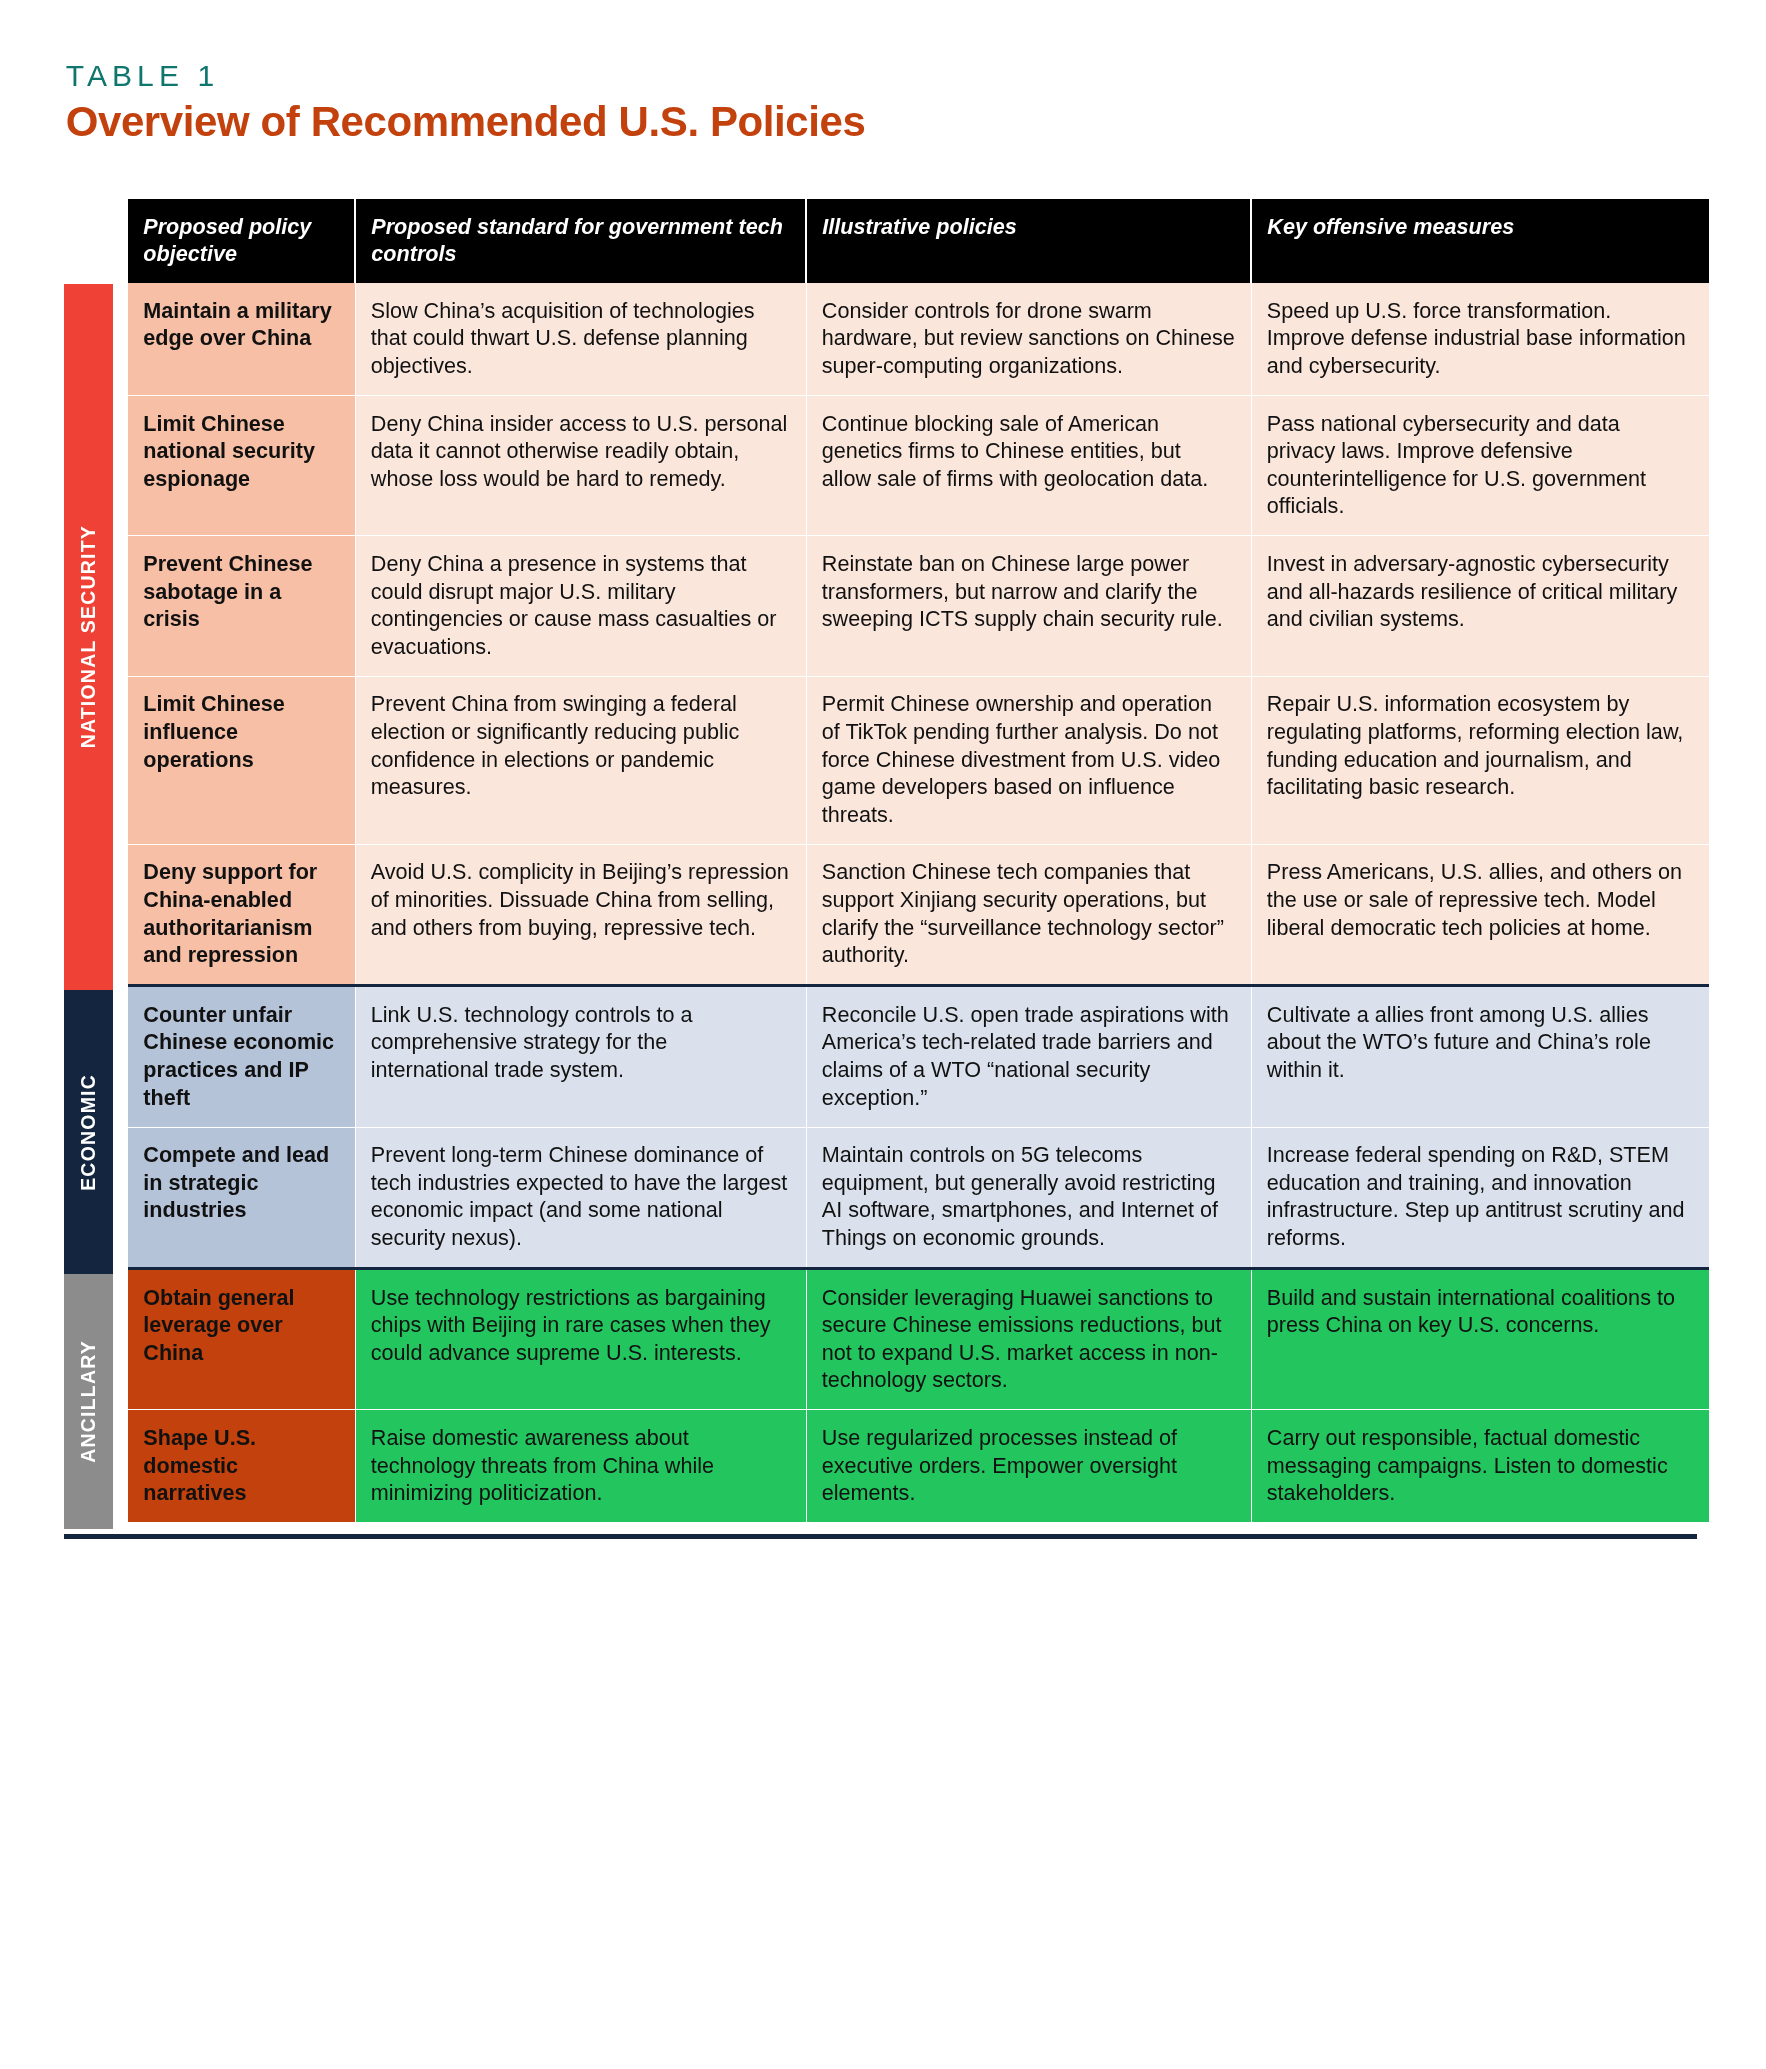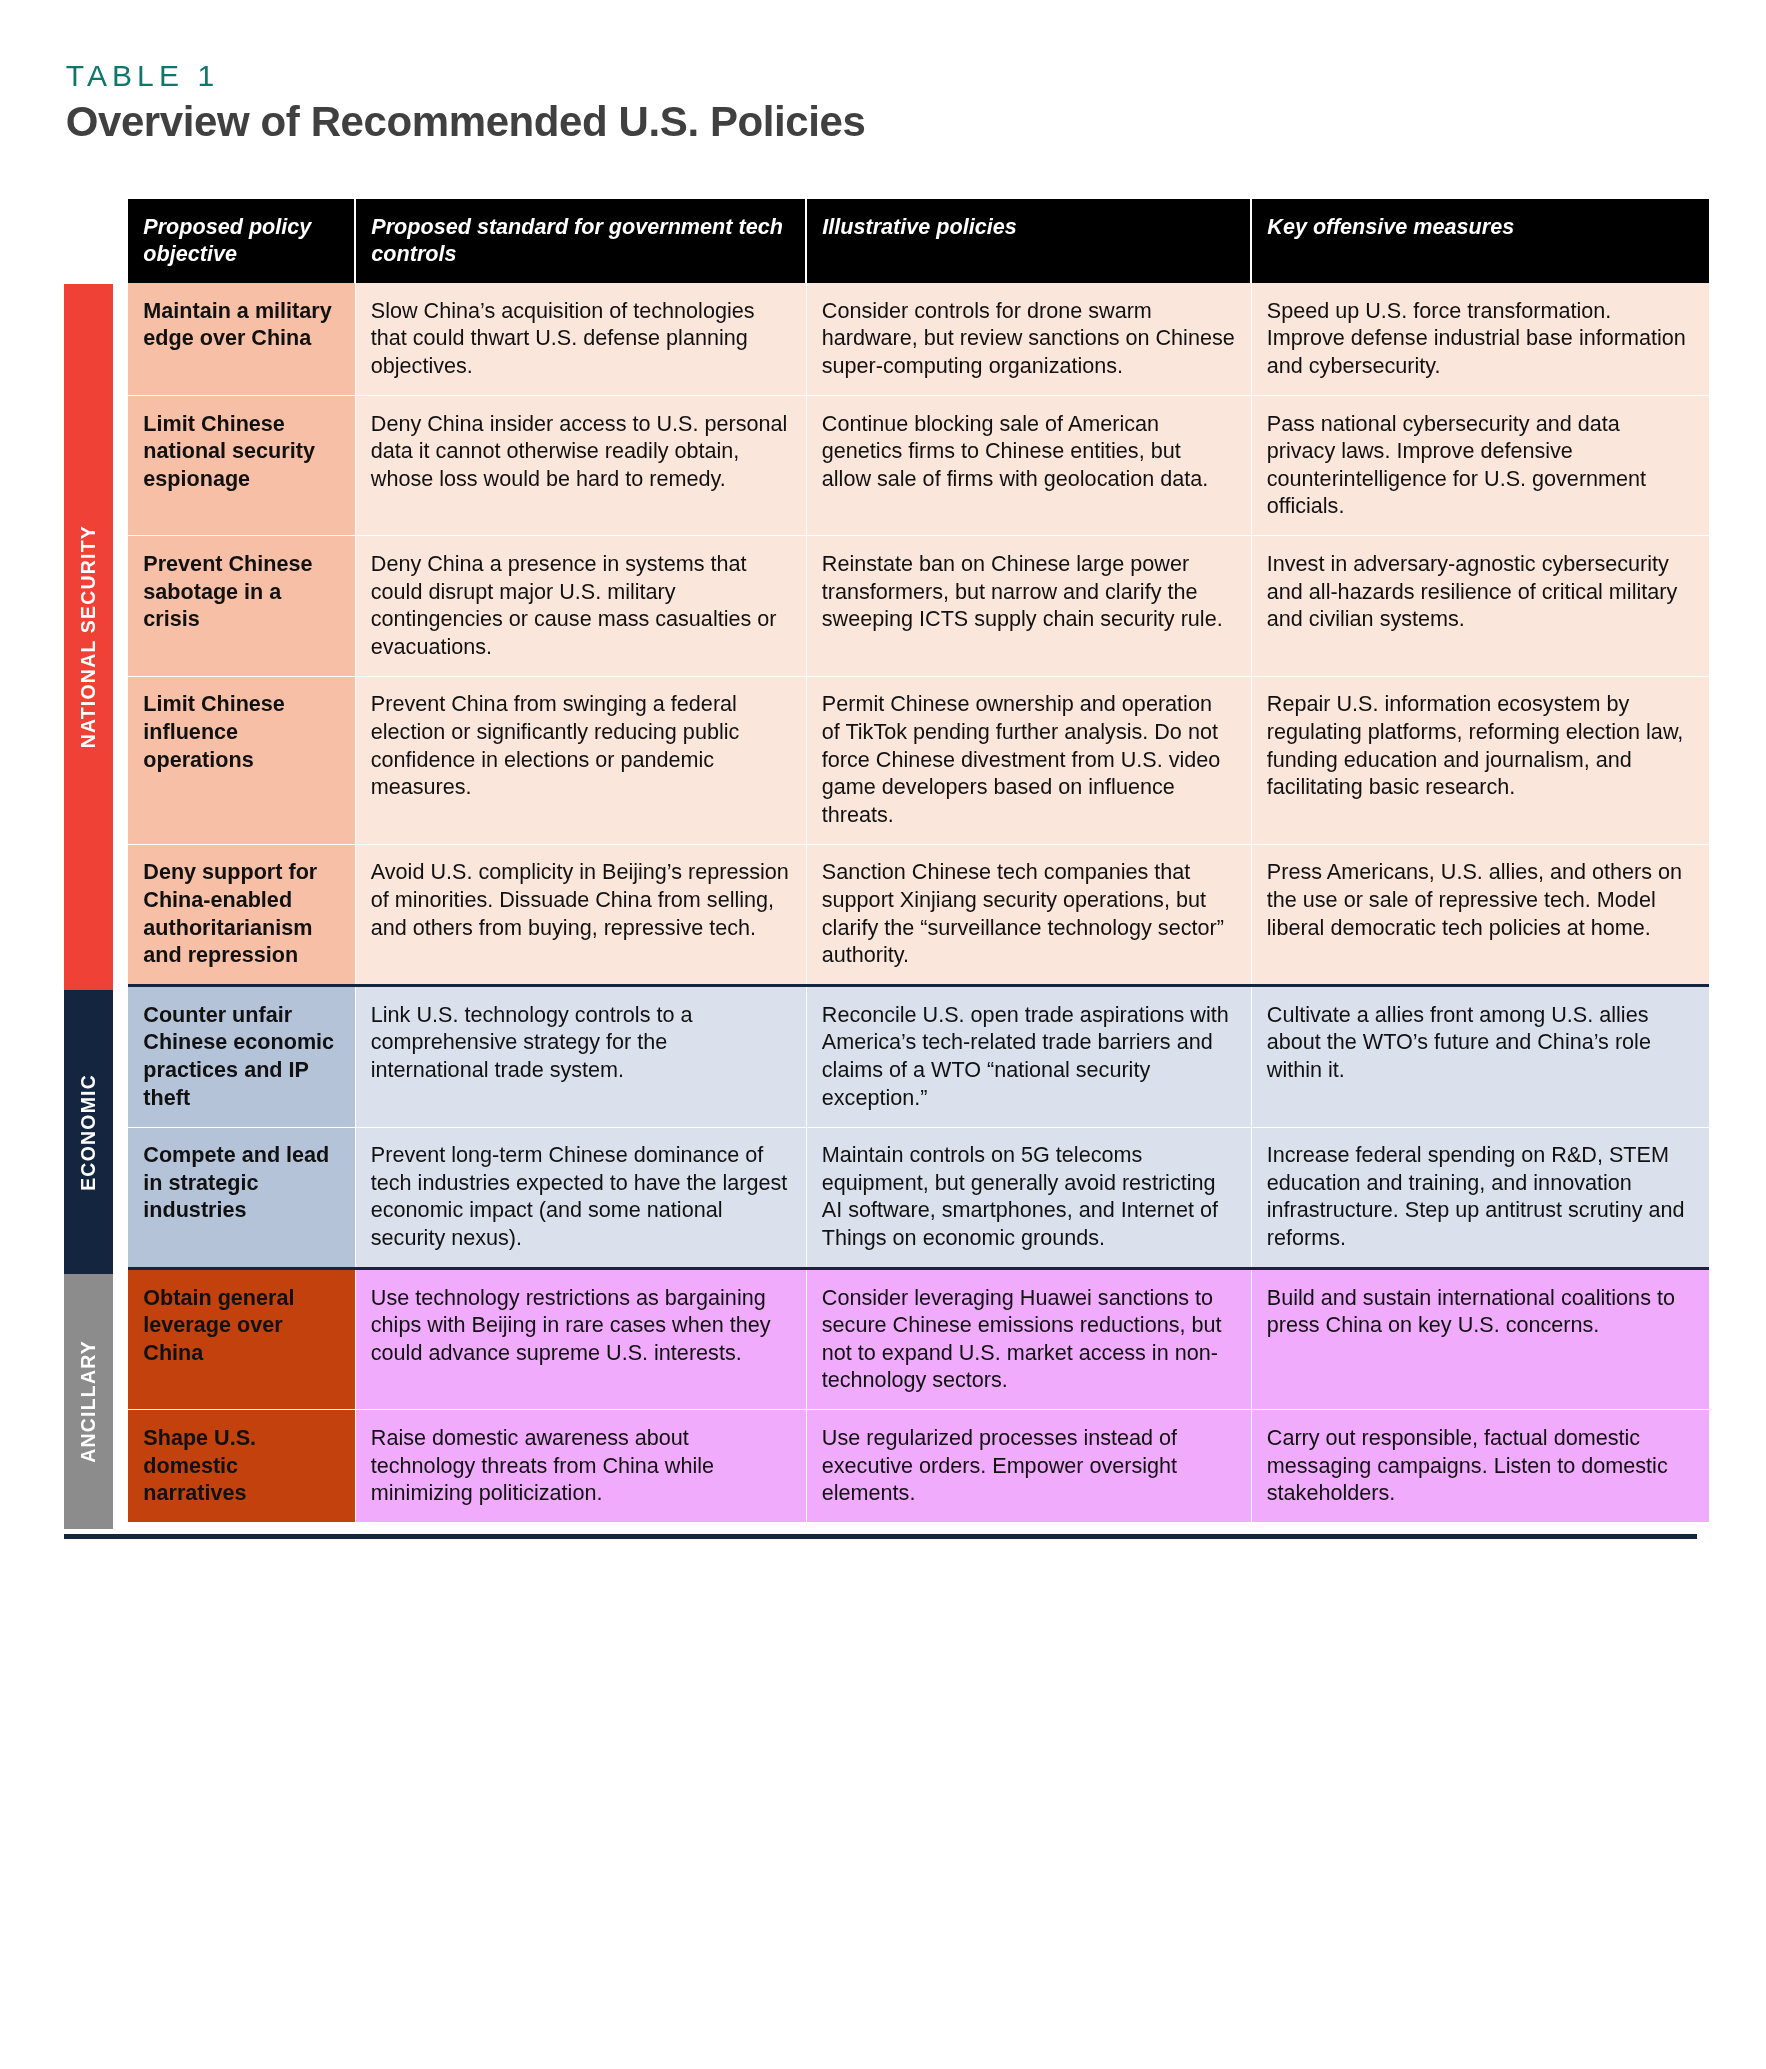--- a/index.html
+++ b/index.html
@@ -23,21 +23,21 @@
   .table-label {
     font-size: 30px;
     letter-spacing: 5.1px;
     font-weight: 400;
     color: #0f766e;
     margin: 0 0 5.1px 1.7px;
   }
   .table-title {
     font-size: 42px;
     font-weight: bold;
-    color: #404040;
+    color: #c2410c;
     margin: 0 0 53px 1.7px;
     letter-spacing: -0.4px;
   }
   table.policy-table {
     border-collapse: collapse;
     width: 1581px;
     margin-left: 64px;
     table-layout: fixed;
   }
   table.policy-table th,
@@ -76,21 +76,21 @@
   tbody tr td:last-child { border-right: none; }
 
   
   tr.ns td.obj { background: #f6bfa6; }
   tr.ns td.cell { background: #fbe6dc; }
   
   tr.ec td.obj { background: #b5c3d8; }
   tr.ec td.cell { background: #dae1ec; }
   
   tr.an td.obj { background: #c2410c; }
-  tr.an td.cell { background: #f0abfc; }
+  tr.an td.cell { background: #22c55e; }
 
   tr.section-last td { border-bottom: 3.4px solid #14263f; }
   tr.section-last-ns td { border-bottom: 3.4px solid #14263f; }
 
   
   .rails {
     position: absolute;
     left: 64px;
     top: 0;
     width: 53px;

